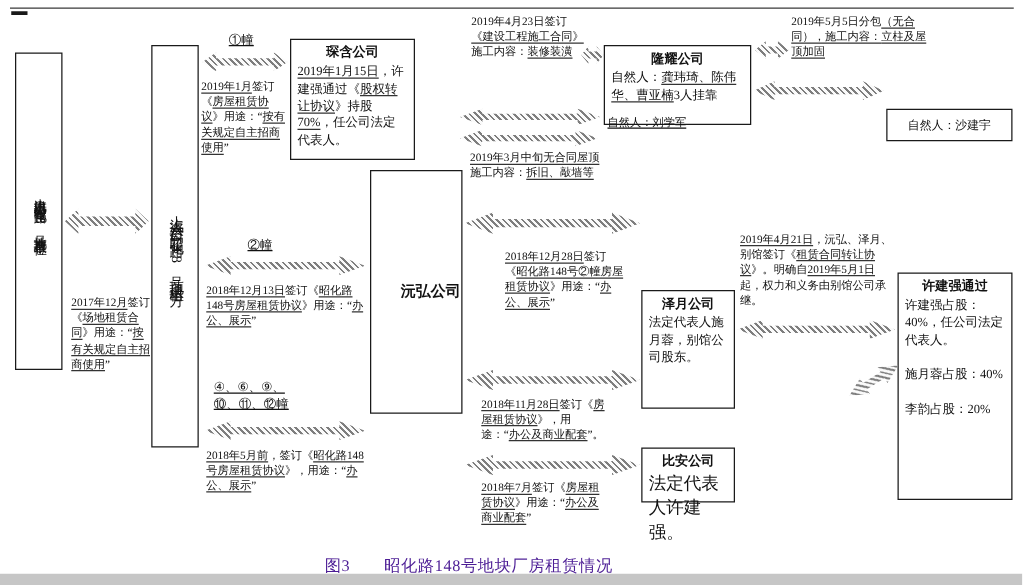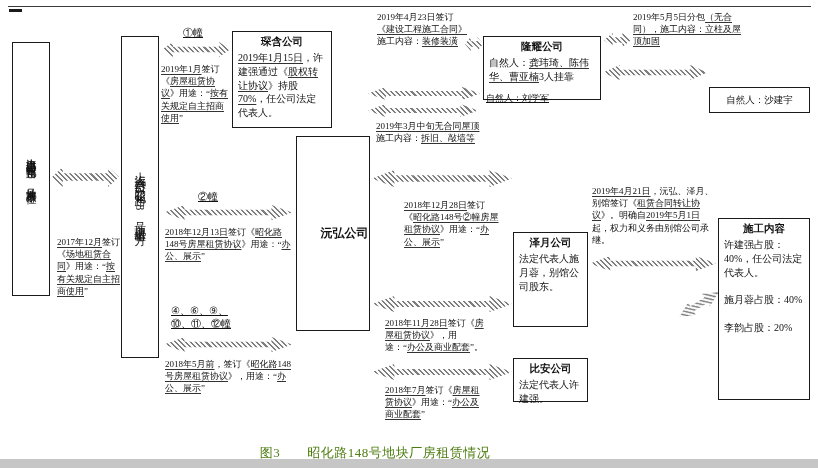--- a/index.html
+++ b/index.html
@@ -26,21 +26,21 @@
   .arrow {
     position:absolute;
     background:repeating-linear-gradient(45deg,#7e7e7e 0,#7e7e7e 1.5px,#fafafa 1.5px,#fafafa 3.6px);
     clip-path:polygon(0 50%,16% 0,16% 31%,84% 31%,84% 0,100% 50%,84% 100%,84% 69%,16% 69%,16% 100%);
     filter:drop-shadow(0.8px 0 0 #333) drop-shadow(-0.8px 0 0 #333) drop-shadow(0 0.8px 0 #333) drop-shadow(0 -0.8px 0 #333);
   }
   .arrow.short {
     clip-path:polygon(0 50%,32% 0,32% 30%,68% 30%,68% 0,100% 50%,68% 100%,68% 70%,32% 70%,32% 100%);
   }
 
-  .caption { position:absolute; left:0; top:444px; width:750px; text-align:center; font-size:13px; letter-spacing:0.5px; color:#4d7c0f; }
+  .caption { position:absolute; left:0; top:444px; width:750px; text-align:center; font-size:13px; letter-spacing:0.5px; color:#4c1d95; }
 </style>
 </head>
 <body>
 
 <div class="canvas">
 
   <div class="topline"></div>
   <div class="corner-mark"></div>
 
   <div class="box vbox" style="left:12px; top:42px; width:38px; height:254px;">
@@ -97,36 +97,36 @@
   <div class="note" style="left:404px; top:199px; width:95px;"><span class="u">2018年12月28日</span><span>签订《</span><span class="u">昭化路148号②幢房屋租赁协议</span><span>》用途：“</span><span class="u">办公、展示</span><span>”</span></div>
   <div class="box cbox" style="left:513px; top:194px; width:75px; height:95px;margin-top:38px;">
     <div class="btitle">泽月公司</div>
     <div class="bbody" style="font-size:10px;"><span>法定代表人施月蓉，别馆公司股东。</span></div>
   </div>
 
   <div class="note" style="left:592px; top:185px; width:122px;"><span class="u">2019年4月21日</span><span>，沅弘、泽月、别馆签订《</span><span class="u">租赁合同转让协议</span><span>》。明确自</span><span class="u">2019年5月1日</span><span>起，权力和义务由别馆公司承继。</span></div>
   <div class="arrow" style="left:590px; top:256px; width:126px; height:15px;"></div>
 
   <div class="box cbox" style="left:718px; top:218px; width:92px; height:182px;">
-    <div class="btitle">施工内容</div>
+    <div class="btitle">许建强通过</div>
     <div class="bbody"><span>许建强占股：40%，任公司法定代表人。
 
 </span><span>施月蓉占股：40%
 
 </span><span>李韵占股：20%</span></div>
   </div>
 
   <div class="arrow" style="left:372px; top:296px; width:140px; height:16px;"></div>
   <div class="note" style="left:385px; top:317px; width:100px;"><span class="u">2018年11月28日</span><span>签订《</span><span class="u">房屋租赁协议</span><span>》，用途：“</span><span class="u">办公及商业配套</span><span>”。</span></div>
   <div class="arrow" style="left:372px; top:364px; width:140px; height:16px;"></div>
   <div class="note" style="left:385px; top:384px; width:100px;"><span class="u">2018年7月</span><span>签订《</span><span class="u">房屋租赁协议</span><span>》用途：“</span><span class="u">办公及商业配套</span><span>”</span></div>
 
   <div class="box cbox" style="left:513px; top:358px; width:75px; height:44px;">
     <div class="btitle">比安公司</div>
-    <div class="bbody" style="font-size:10px;"><span>法定代表人许建强。</span></div>
+    <div class="bbody" style="font-size:14px;"><span>法定代表人许建强。</span></div>
   </div>
 
   <div class="arrow short" style="left:676px; top:297px; width:46px; height:15px; transform:rotate(-32deg);"></div>
 
   <div class="caption">图3　　昭化路148号地块厂房租赁情况</div>
   <div class="scanbar"></div>
 
 </div>
 
 </body></html>

